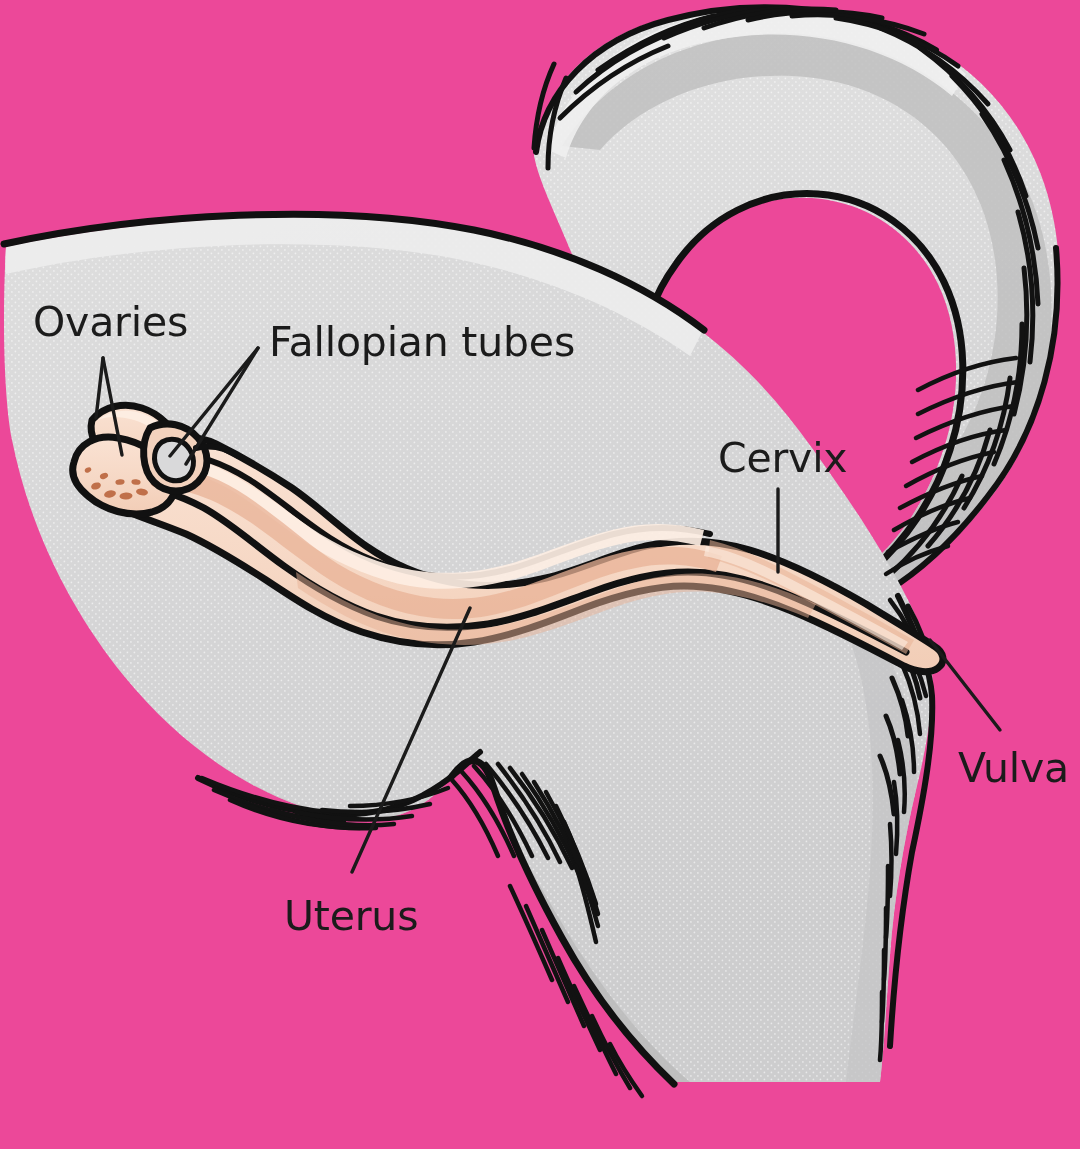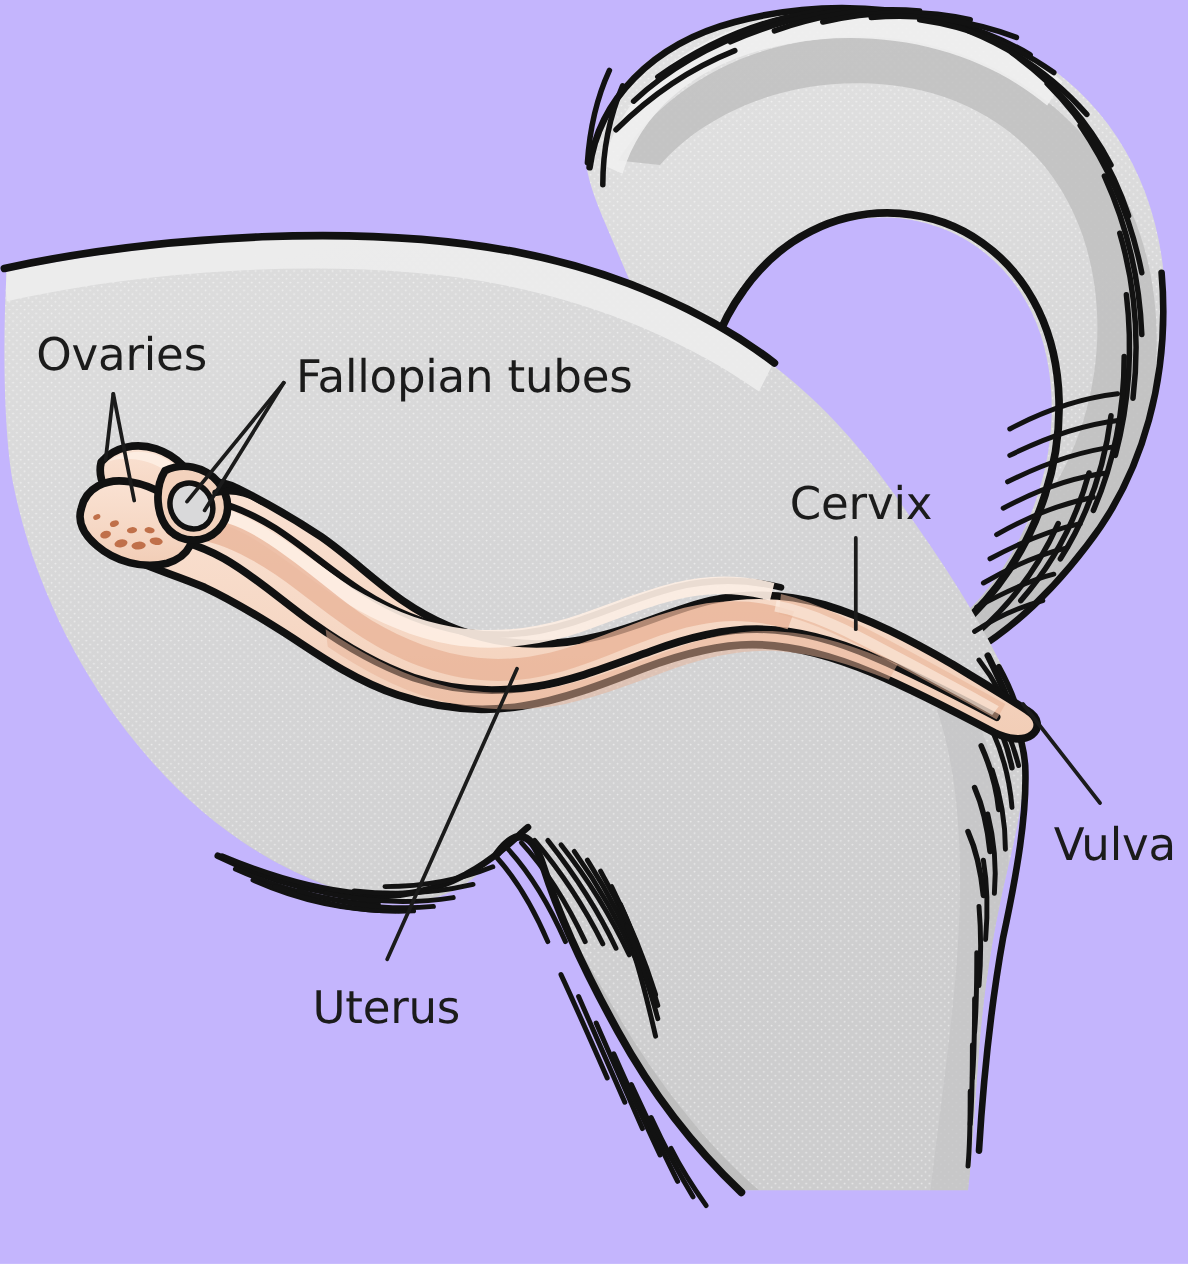--- a/index.html
+++ b/index.html
@@ -7,21 +7,21 @@
     padding: 0;
     background: #ffffff;
   }
   body {
     font-family: "DejaVu Sans", "Liberation Sans", sans-serif;
   }
   #figure-root {
     position: relative;
     width: 1080px;
     height: 1149px;
-    background: #c4b5fd;
+    background: #ec4899;
     overflow: hidden;
   }
   #figure-svg {
     display: block;
     width: 1080px;
     height: 1149px;
   }
   .anno-label {
     font-family: "DejaVu Sans", "Liberation Sans", sans-serif;
     font-size: 41px;

